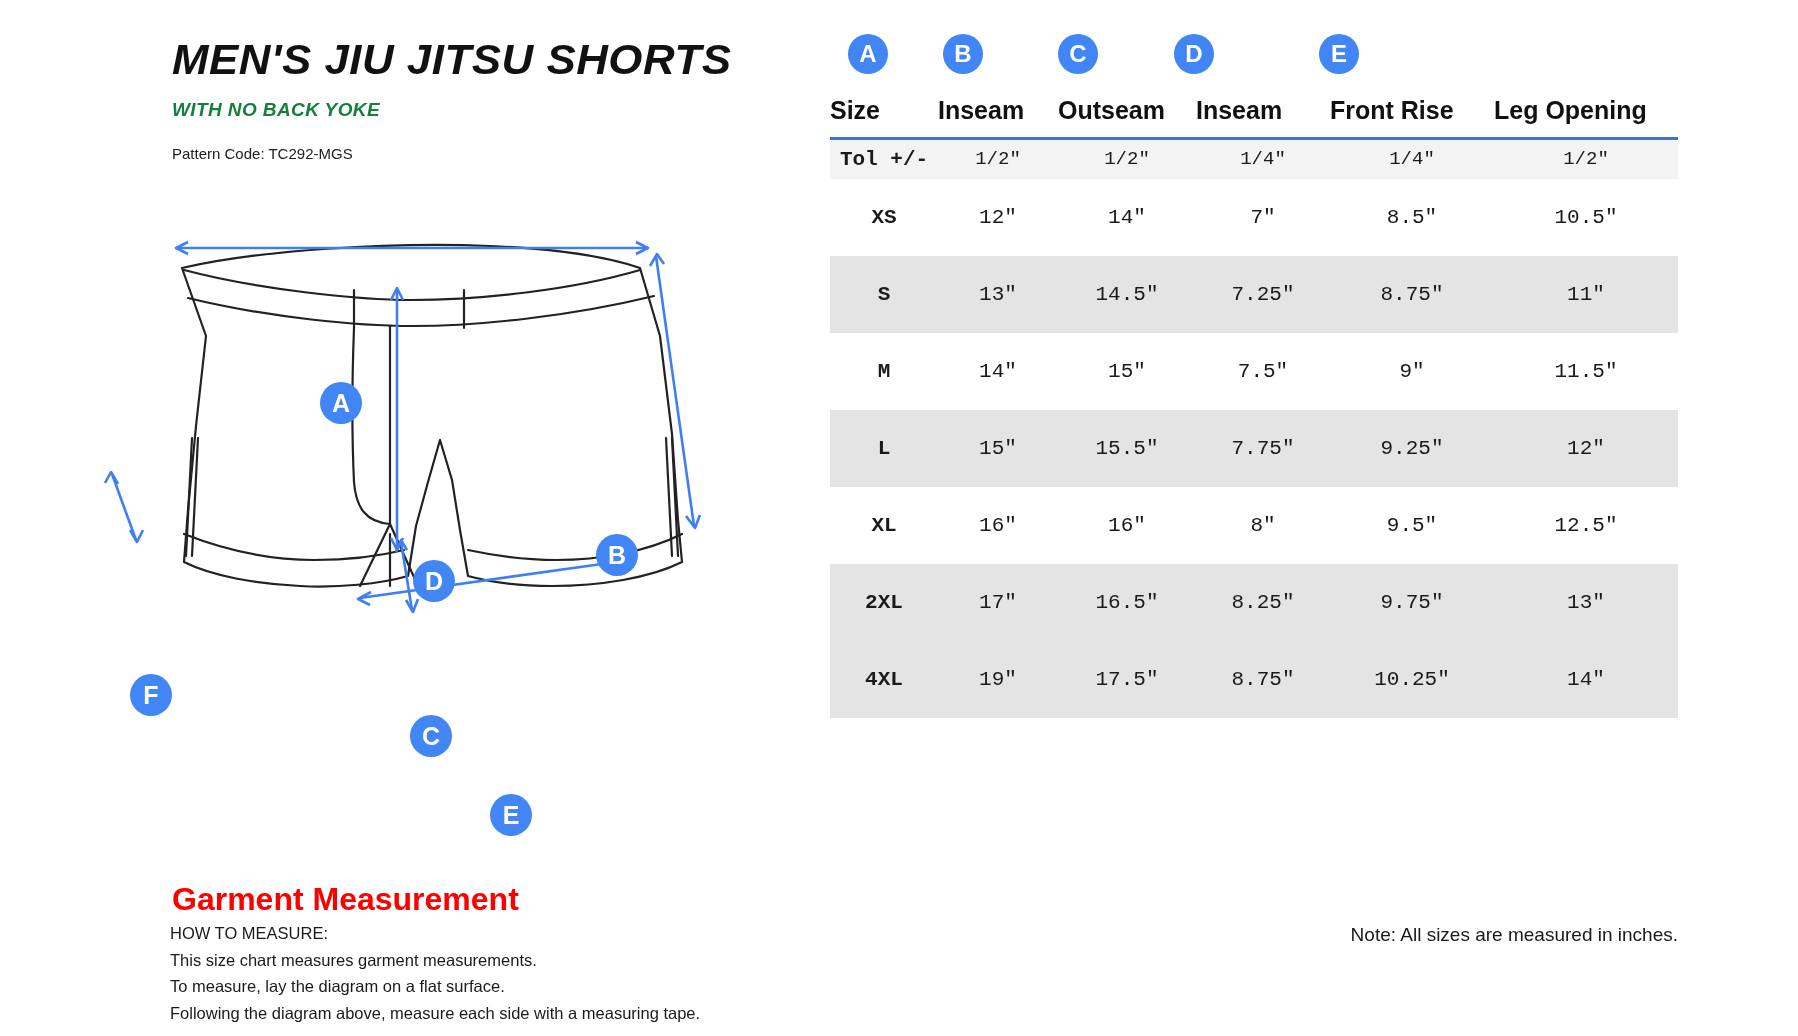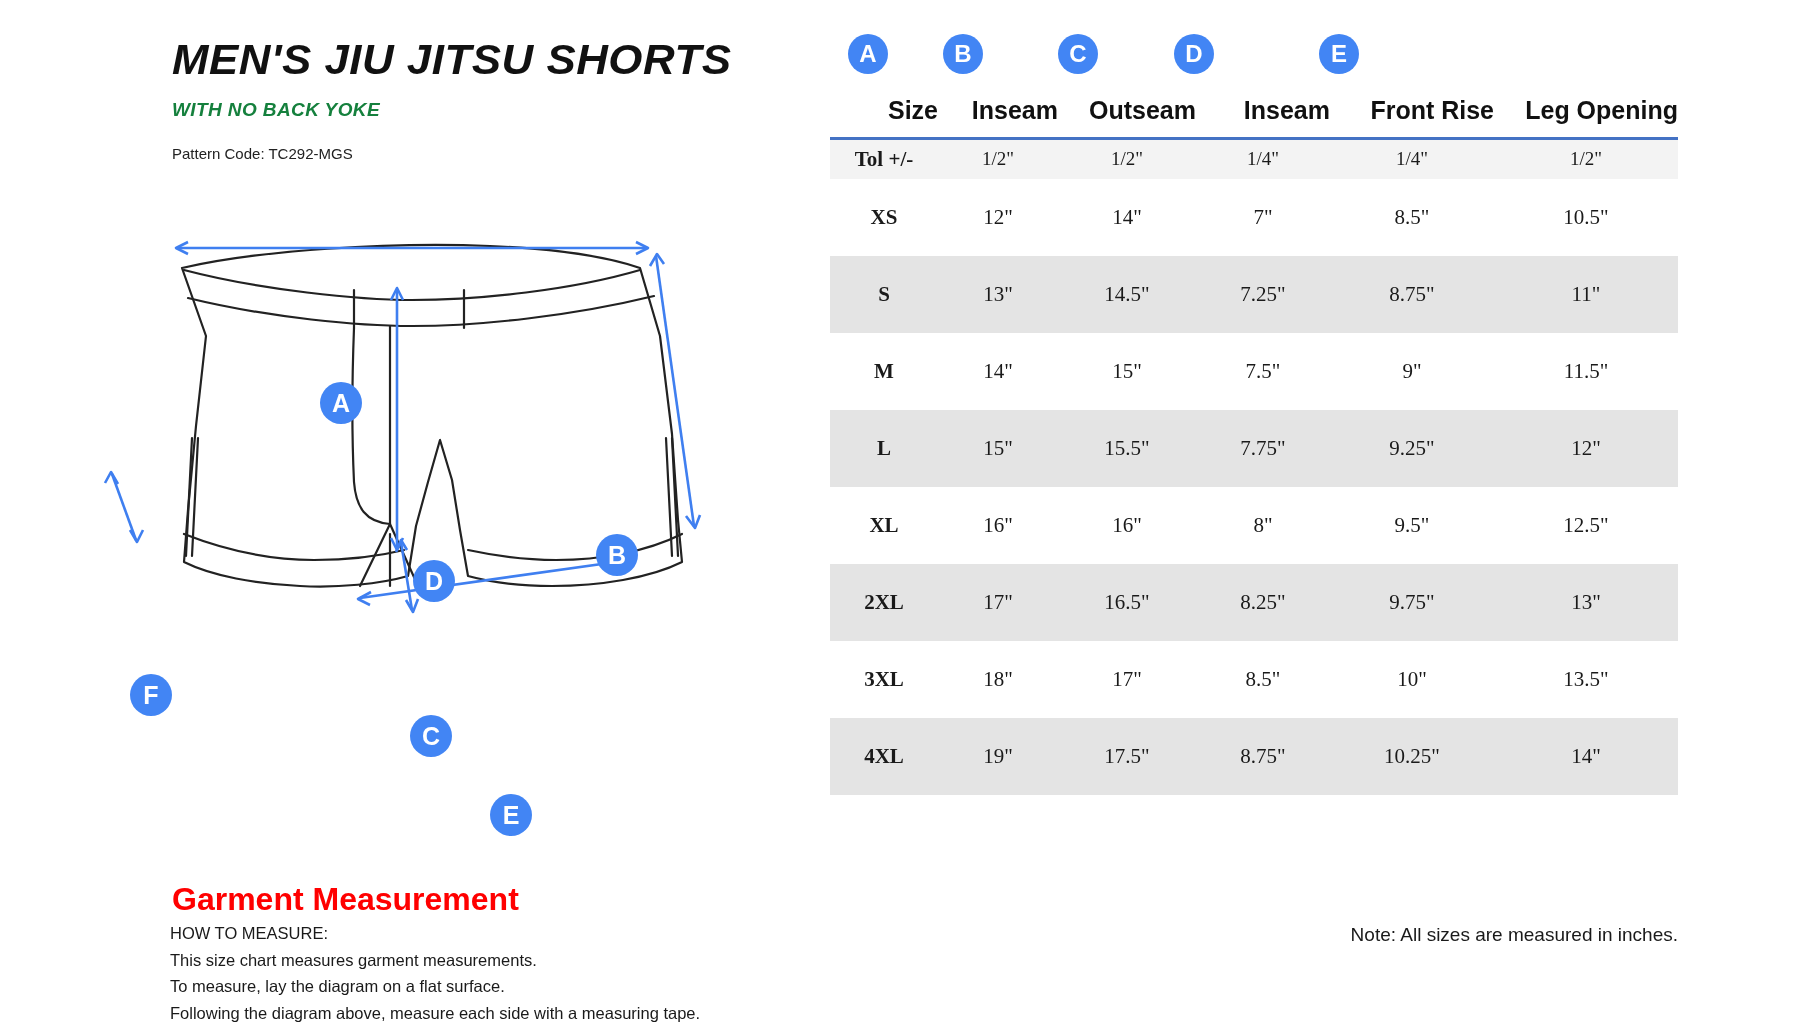--- a/index.html
+++ b/index.html
@@ -135,27 +135,27 @@
     width: 848px;
     border-collapse: collapse;
     table-layout: fixed;
   }
   #size-table th {
     font-family: "Liberation Sans", sans-serif;
     font-size: 25px;
     font-weight: 700;
     color: #111;
     padding: 0 0 12px 0;
-    text-align: right;
+    text-align: left;
     vertical-align: bottom;
     border-bottom: 3px solid #4472c4;
     white-space: nowrap;
   }
   #size-table td {
-    font-family: Liberation Serif, serif;
+    font-family: Liberation Mono, monospace;
     font-size: 21px;
     color: #1a1a1a;
     text-align: center;
     vertical-align: middle;
     padding: 0;
     height: 77px;
     white-space: nowrap;
   }
   #size-table td.size-cell {
     font-weight: 700;
@@ -362,28 +362,20 @@
           <td>12.5"</td>
         </tr>
         <tr class="shade">
           <td class="size-cell">2XL</td>
           <td>17"</td>
           <td>16.5"</td>
           <td>8.25"</td>
           <td>9.75"</td>
           <td>13"</td>
         </tr>
-        <tr>
-          <td class="size-cell">3XL</td>
-          <td>18"</td>
-          <td>17"</td>
-          <td>8.5"</td>
-          <td>10"</td>
-          <td>13.5"</td>
-        </tr>
         <tr class="shade">
           <td class="size-cell">4XL</td>
           <td>19"</td>
           <td>17.5"</td>
           <td>8.75"</td>
           <td>10.25"</td>
           <td>14"</td>
         </tr>
       </tbody>
     </table>

